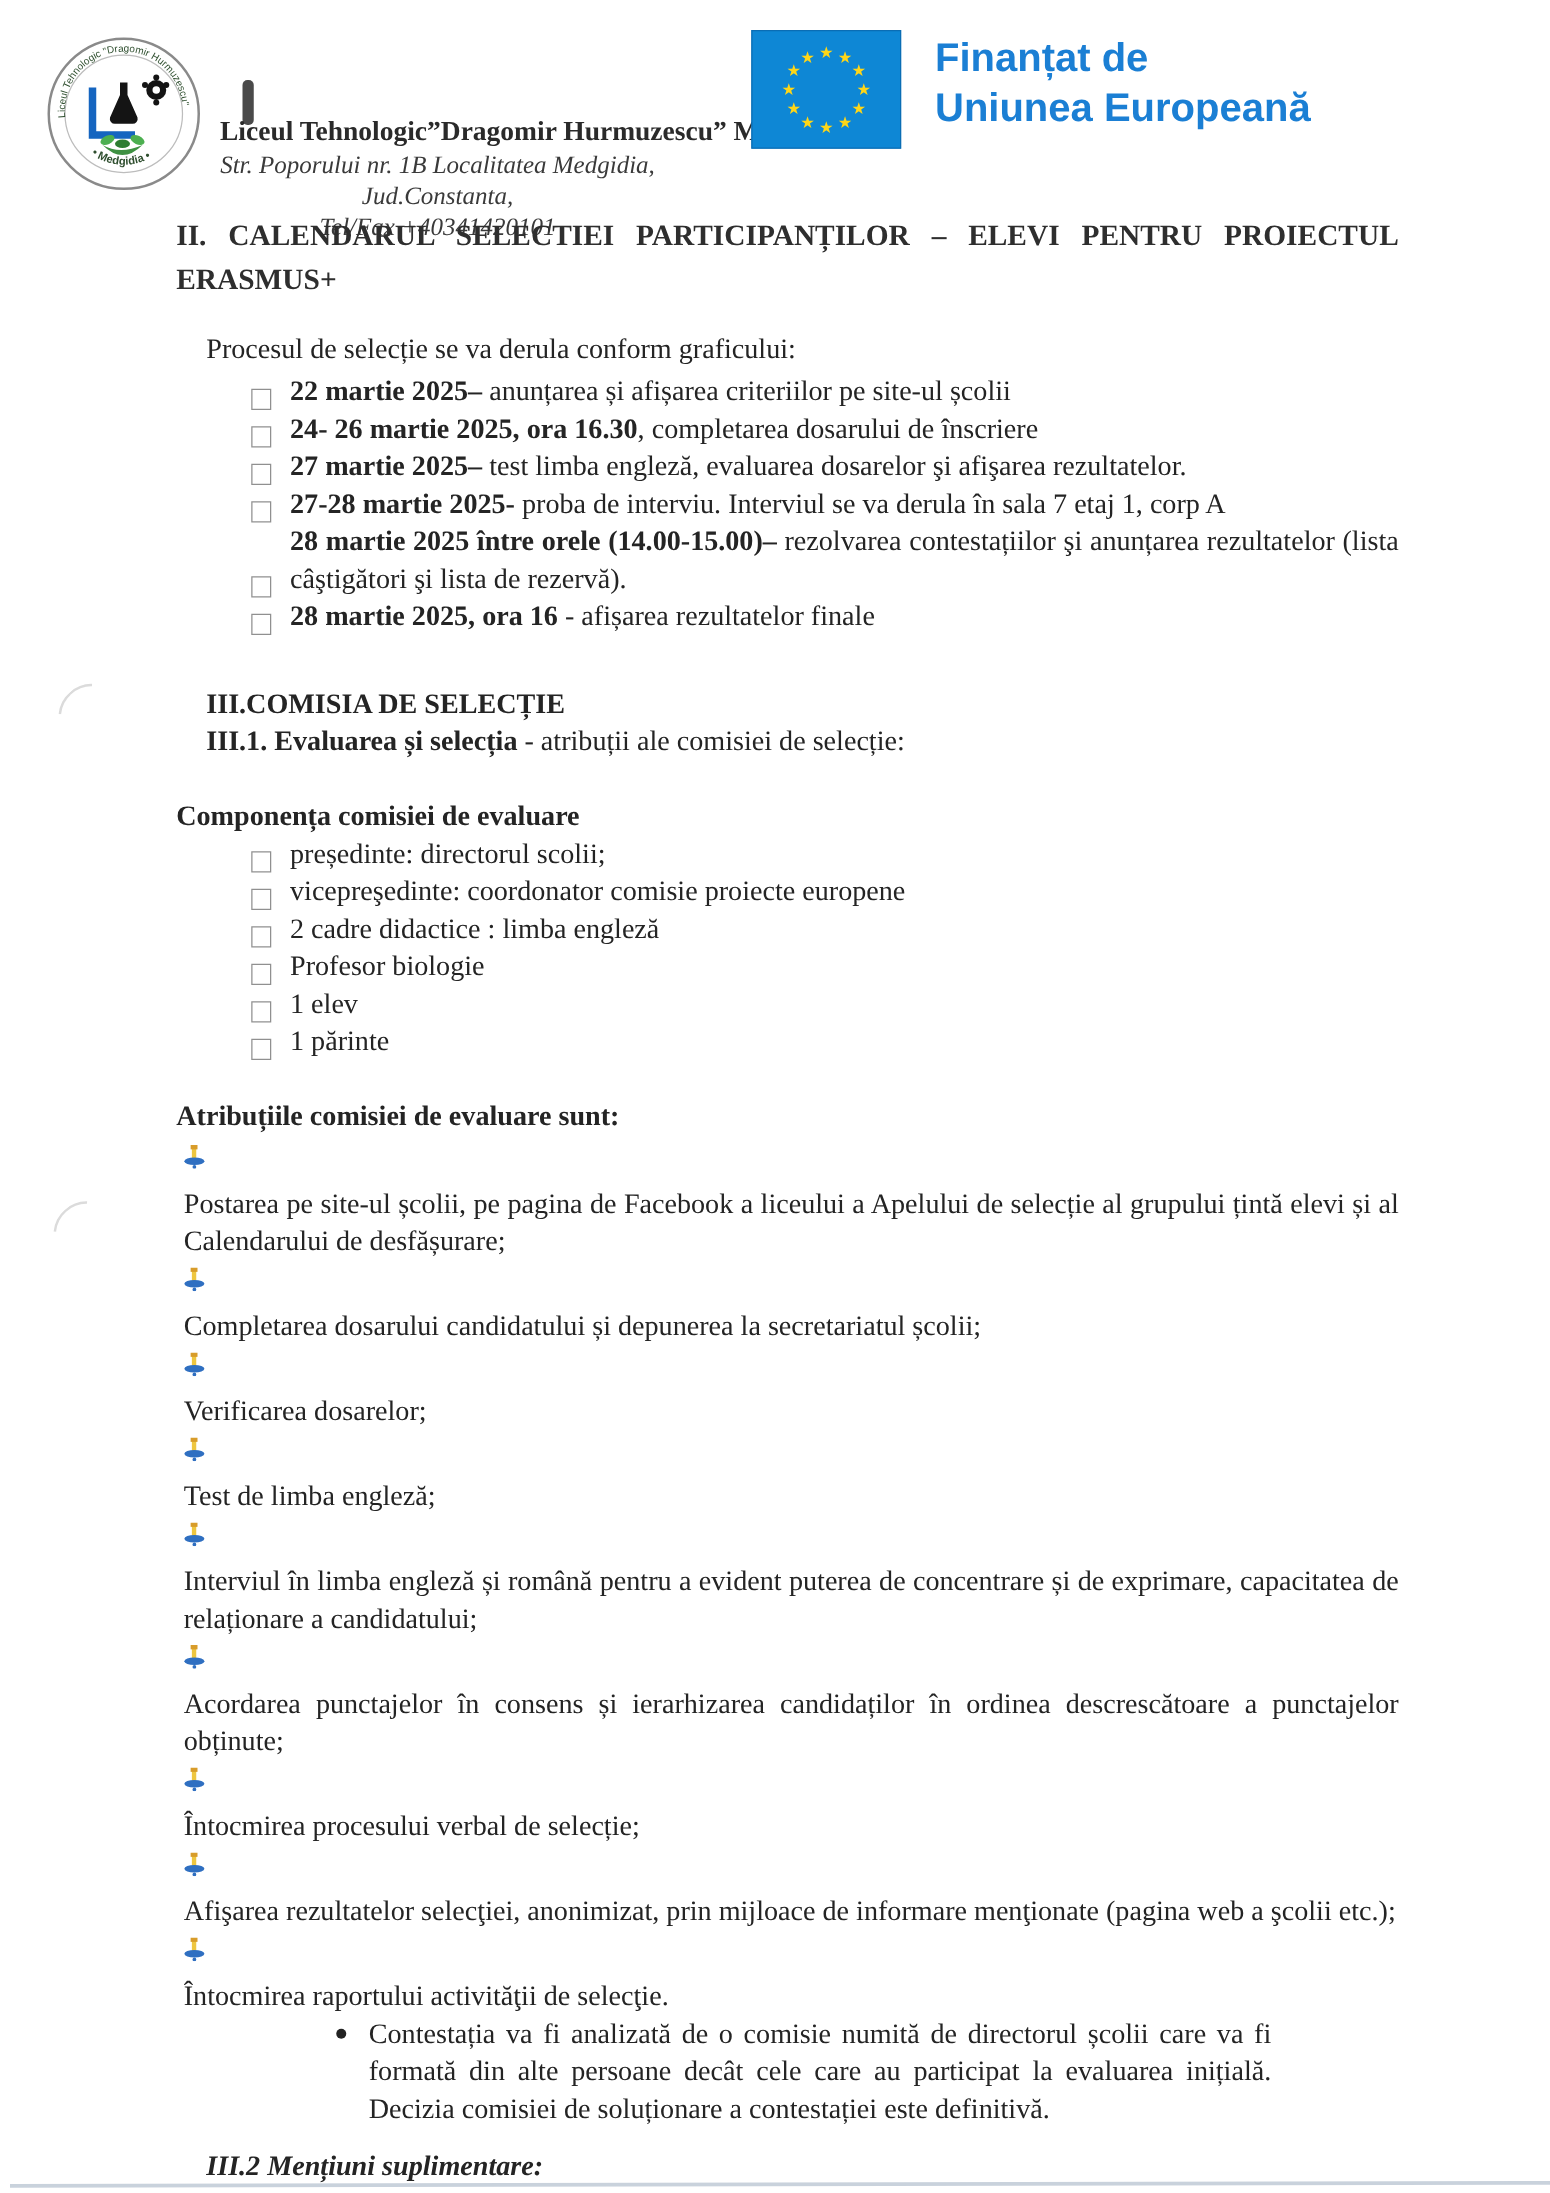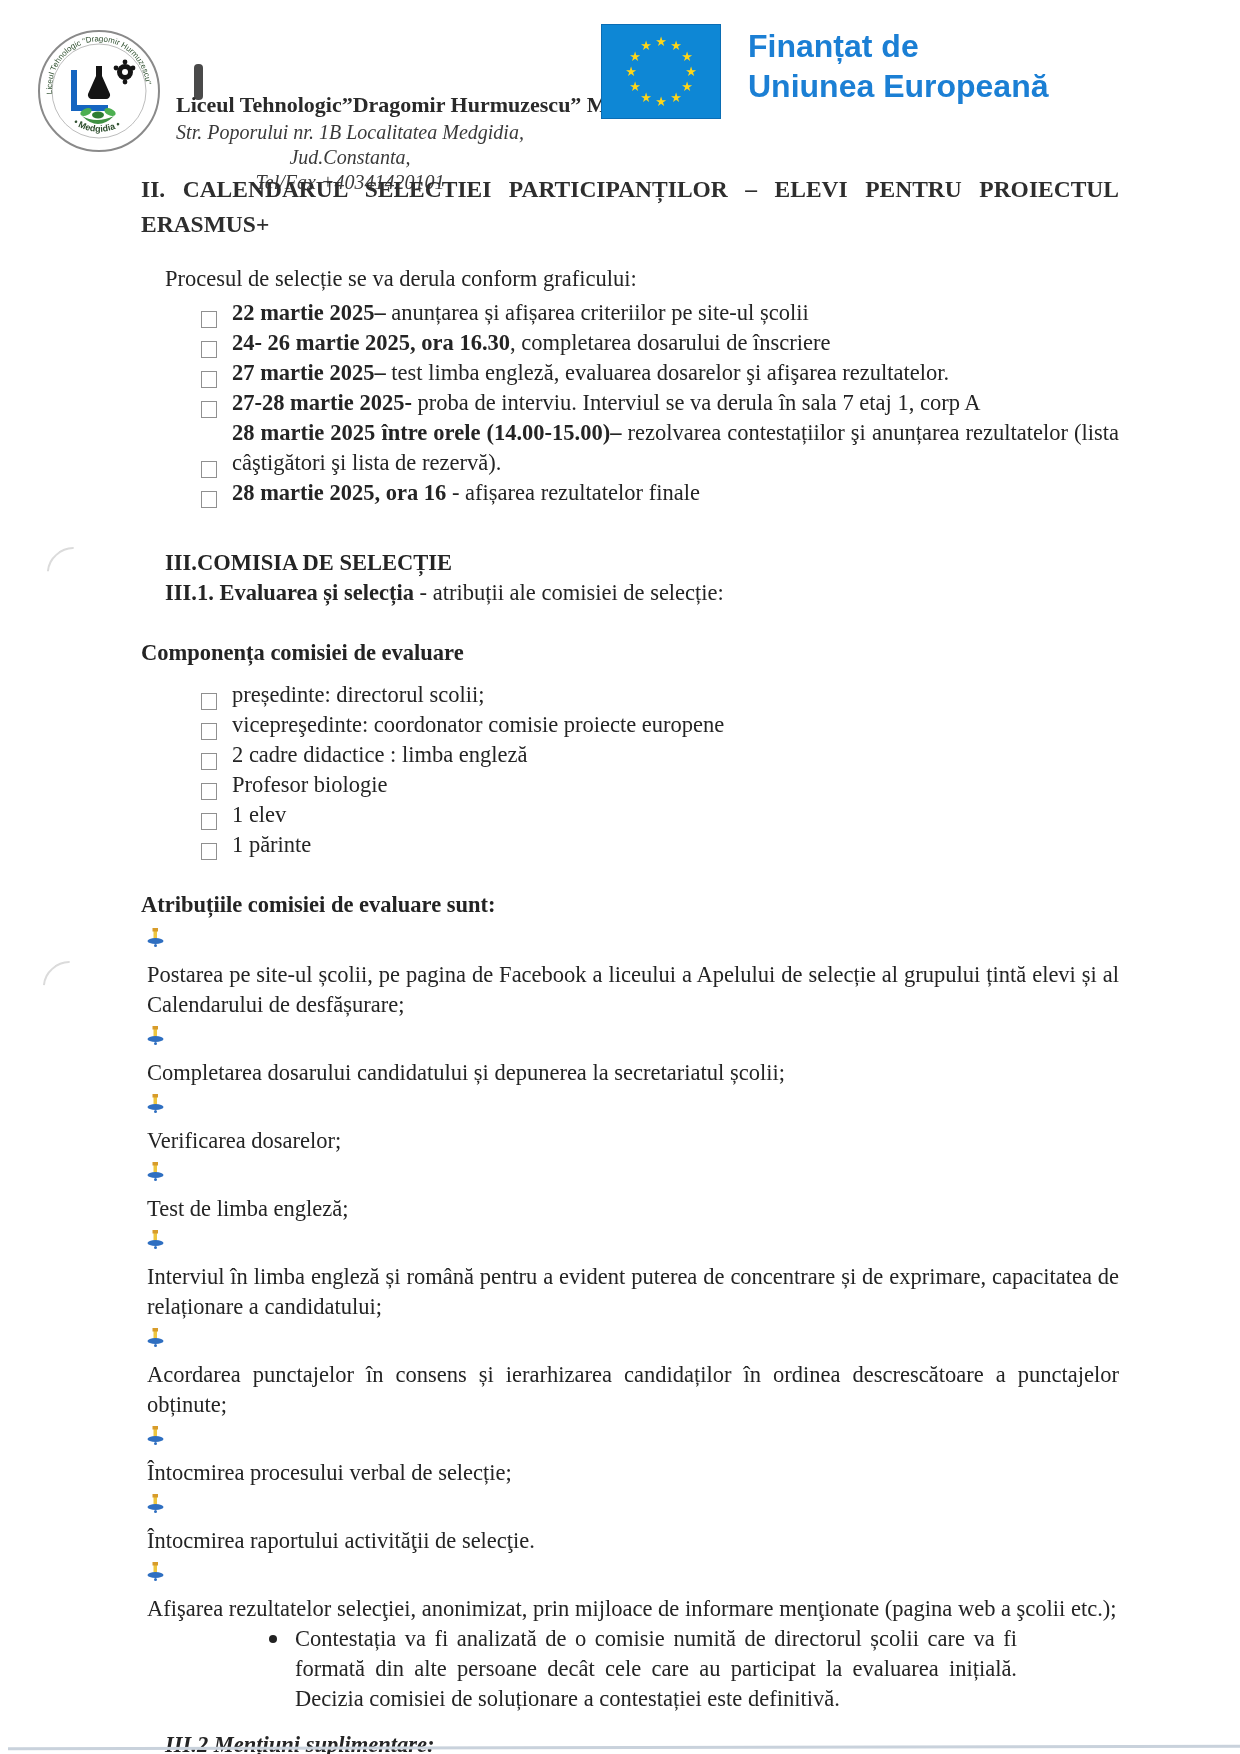--- a/index.html
+++ b/index.html
@@ -20,21 +20,21 @@
 
   .cal-list{margin:0 0 0 60px;}
   .cal-item{display:flex;gap:15px;text-align:justify;align-items:flex-end;}
   .sq{flex:none;width:14px;height:15px;border:1.5px solid #909090;margin-top:7px;background:#fff;}
   .b{font-weight:bold;}
 
   .sec-h{font-weight:bold;margin:40px 0 0 24px;}
   .sec-h2{margin:0 0 0 24px;}
   .side-h{font-weight:bold;margin:30px 0 0 0;}
 
-  .comp-list{margin:12px 0 0 60px;}
+  .comp-list{margin:0 0 0 60px;}
 
   .atr-list{margin:2px 0 0 6px;}
   .atr-item{display:flex;gap:13px;text-align:justify;flex-direction:column;}
   .atr-icon{flex:none;width:17px;height:19px;margin-top:6px;}
 
   .contest{margin:42px 0 0 96px;width:806px;display:flex;gap:18px;text-align:justify;}
   .contest-nested{margin:0 0 0 128px;width:748px;display:flex;gap:18px;text-align:justify;}
   .dot{flex:none;width:8px;height:8px;border-radius:50%;background:#222;margin-top:11px;}
 
   .mentiuni-h{font-weight:bold;margin:16px 0 0 24px;font-style:italic;}
@@ -245,30 +245,30 @@
         </svg>
       <span>Întocmirea procesului verbal de selecție;</span>
     </div>
     <div class="atr-item">
       <svg class="atr-icon" viewBox="0 0 17 19">
           <rect x="6.5" y="1" width="3.5" height="12" fill="#eec63f"></rect>
           <rect x="5.5" y="0" width="5.5" height="3.5" fill="#d89c2a"></rect>
           <ellipse cx="8.5" cy="13" rx="8" ry="3" fill="#2f6fc1"></ellipse>
           <circle cx="8.5" cy="17.5" r="1.5" fill="#2f6fc1"></circle>
         </svg>
+      <span>Afişarea rezultatelor selecţiei, anonimizat, prin mijloace de informare menţionate (pagina web a şcolii etc.);</span>
+    </div>
+    <div class="atr-item">
+      <svg class="atr-icon" viewBox="0 0 17 19">
+          <rect x="6.5" y="1" width="3.5" height="12" fill="#eec63f"></rect>
+          <rect x="5.5" y="0" width="5.5" height="3.5" fill="#d89c2a"></rect>
+          <ellipse cx="8.5" cy="13" rx="8" ry="3" fill="#2f6fc1"></ellipse>
+          <circle cx="8.5" cy="17.5" r="1.5" fill="#2f6fc1"></circle>
+        </svg>
       <span>Întocmirea raportului activităţii de selecţie.</span>
-    </div>
-    <div class="atr-item">
-      <svg class="atr-icon" viewBox="0 0 17 19">
-          <rect x="6.5" y="1" width="3.5" height="12" fill="#eec63f"></rect>
-          <rect x="5.5" y="0" width="5.5" height="3.5" fill="#d89c2a"></rect>
-          <ellipse cx="8.5" cy="13" rx="8" ry="3" fill="#2f6fc1"></ellipse>
-          <circle cx="8.5" cy="17.5" r="1.5" fill="#2f6fc1"></circle>
-        </svg>
-      <span>Afişarea rezultatelor selecţiei, anonimizat, prin mijloace de informare menţionate (pagina web a şcolii etc.);</span>
     </div>
   </div>
 
 
   <div class="contest-nested">
     <span class="dot"></span>
     <span>Contestația va fi analizată de o comisie numită de directorul școlii care va fi formată din alte persoane decât cele care au participat la evaluarea inițială. Decizia comisiei de soluționare a contestației este definitivă.</span>
   </div>
 
   <p class="mentiuni-h">III.2 Mențiuni suplimentare:</p>

